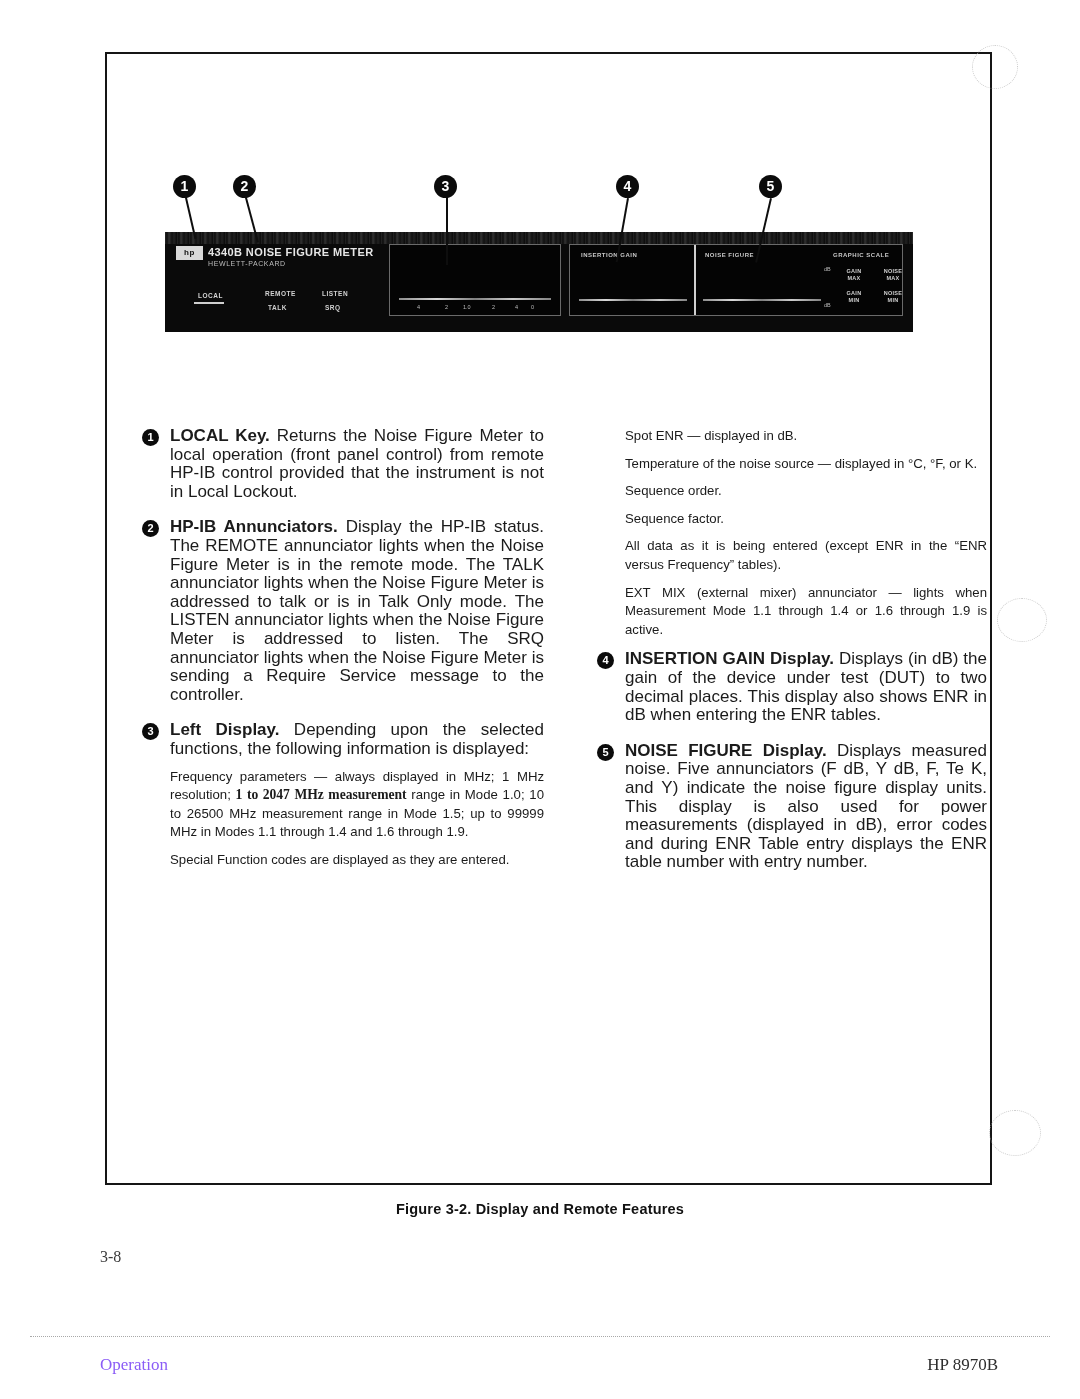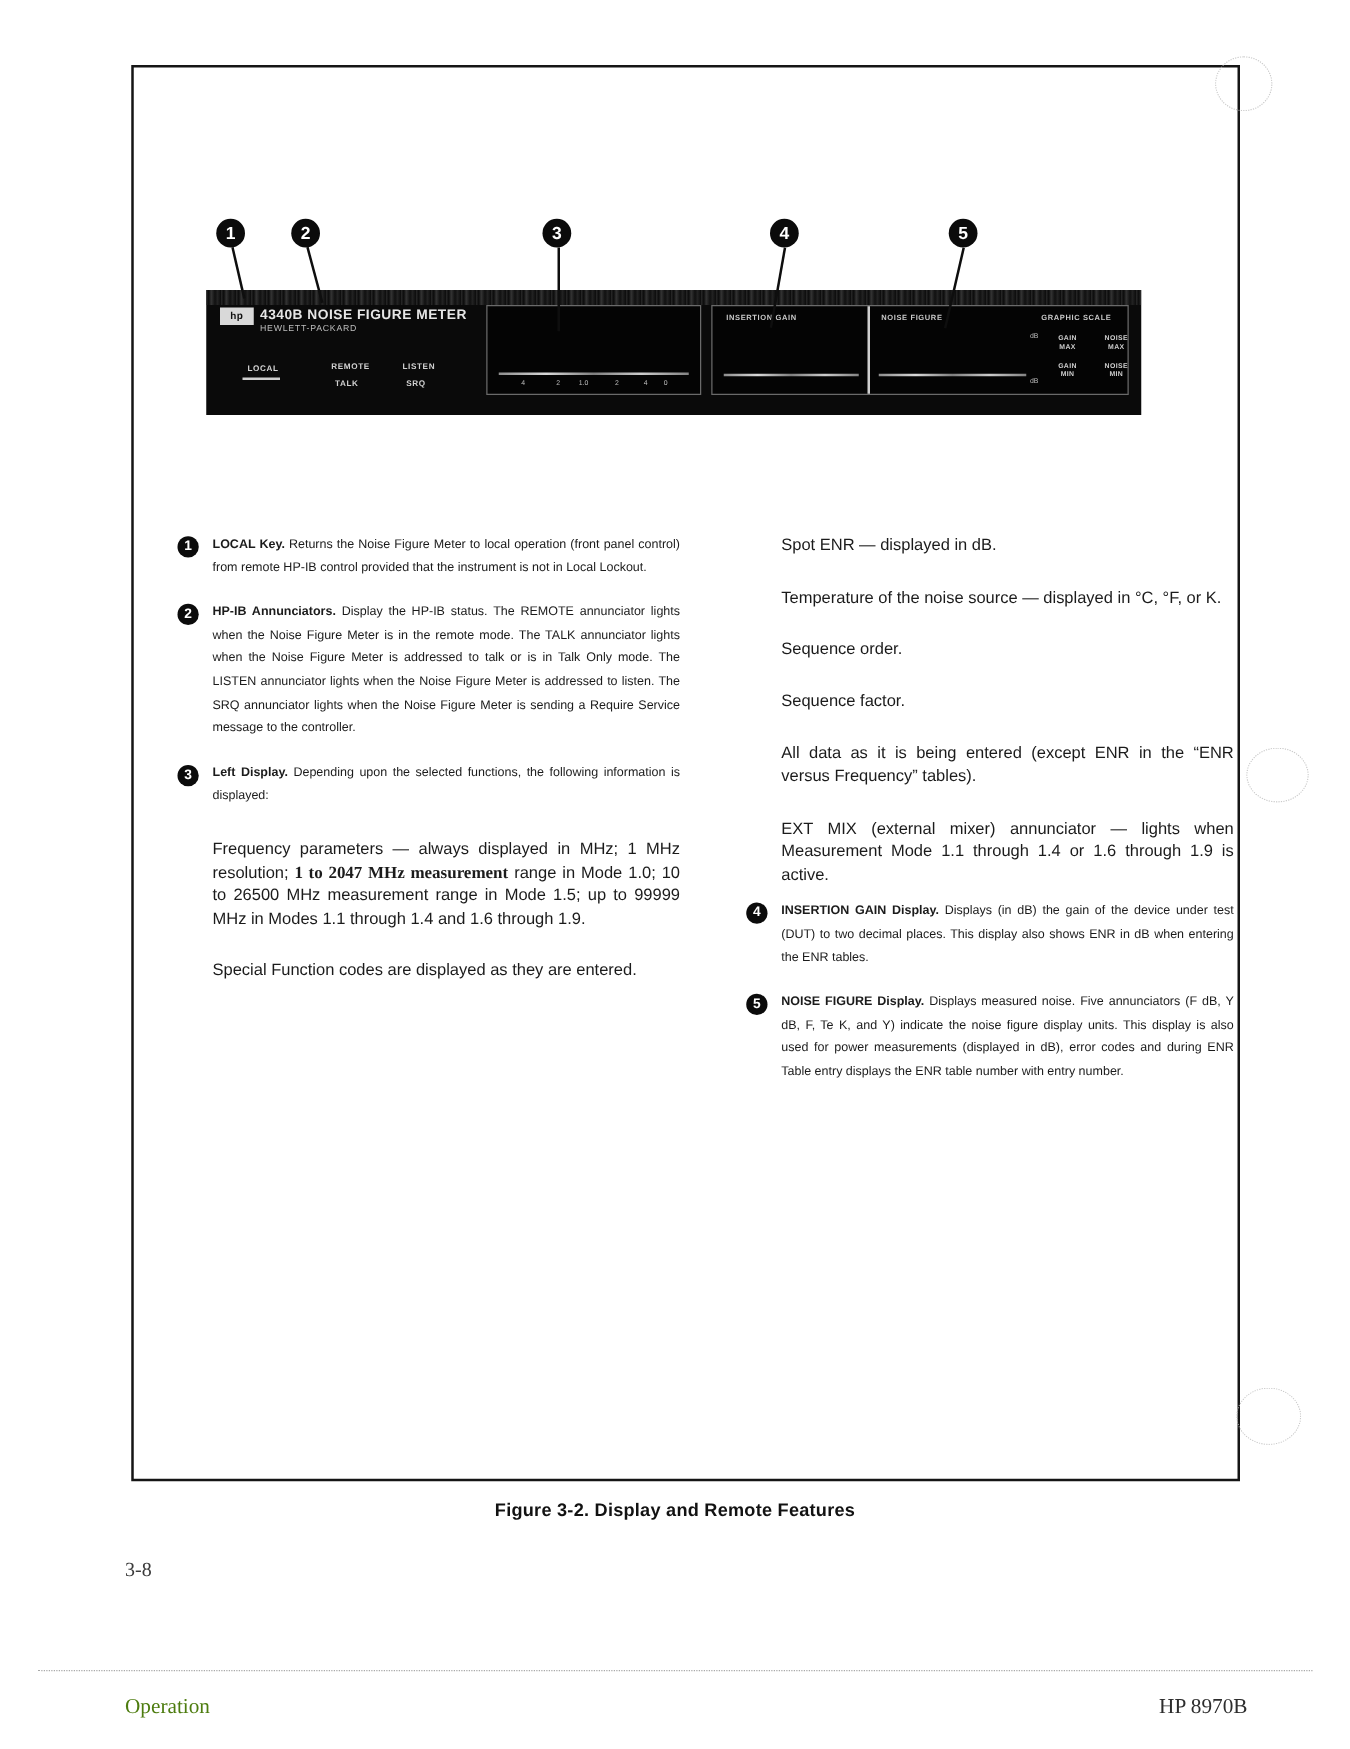--- a/index.html
+++ b/index.html
@@ -212,32 +212,32 @@
     border-radius: 50%;
     background: #0b0b0b;
     color: #ffffff;
     font-size: 11px;
     font-weight: bold;
     line-height: 17px;
     text-align: center;
   }
 
   .feature-text {
-    font-size: 10px;
+    font-size: 17px;
     line-height: 18.6px;
     text-align: justify;
     color: #1b1b1b;
   }
   .feature-text b { font-weight: bold; }
   .sub-paragraph {
     font-size: 13.2px;
     line-height: 18.6px;
     text-align: justify;
     color: #1b1b1b;
-    margin-top: 23px;
+    margin-top: 9px;
   }
   .serif-correction {
     font-family: "Liberation Serif", serif;
     font-weight: bold;
     font-size: 13.6px;
   }
 
   
   #figure-caption {
     position: absolute;
@@ -261,21 +261,21 @@
     left: 30px; top: 1336px;
     width: 1020px;
     height: 1px;
     border-top: 1px dotted #a8a8a8;
   }
   #footer-left {
     position: absolute;
     left: 100px; top: 1355px;
     font-family: "Liberation Serif", serif;
     font-size: 17px;
-    color: #4d7c0f;
+    color: #8b5cf6;
   }
   #footer-right {
     position: absolute;
     right: 82px; top: 1355px;
     font-family: "Liberation Serif", serif;
     font-size: 17px;
     color: #2d2d2d;
   }
 </style>
 </head>

